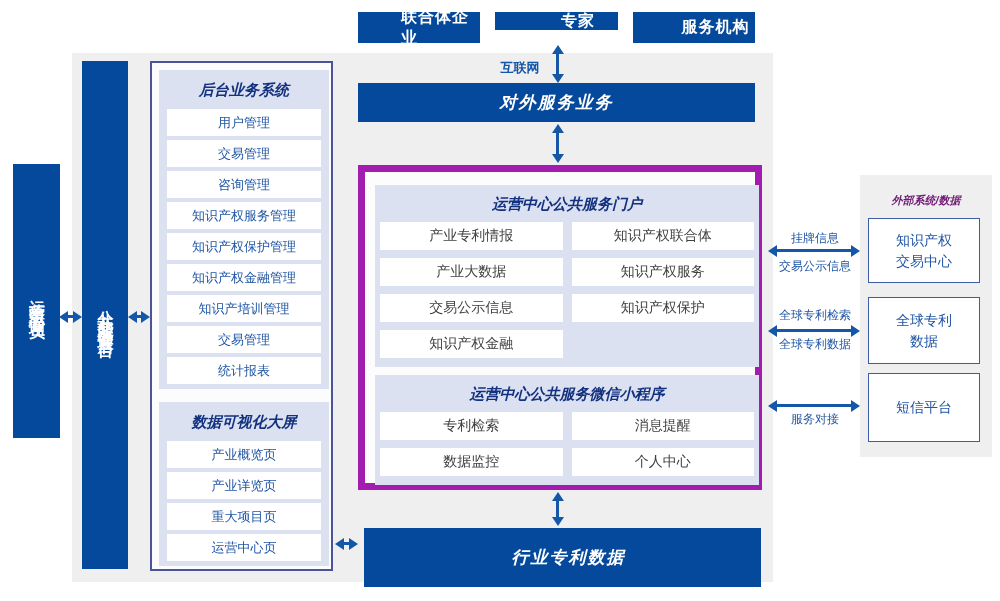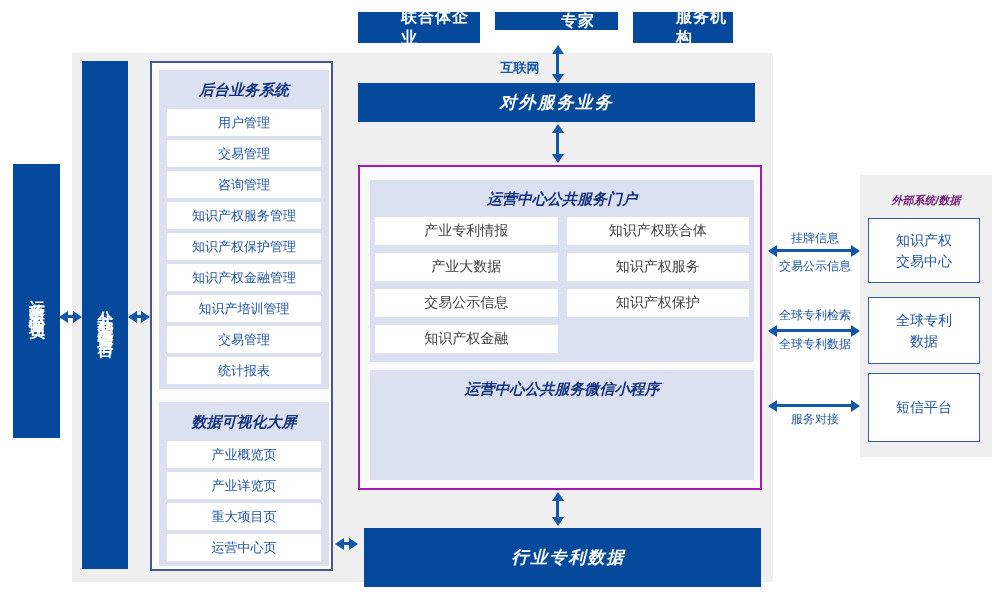--- a/index.html
+++ b/index.html
@@ -7,21 +7,21 @@
   .canvas{position:relative;width:1000px;height:601px;background:#ffffff;overflow:hidden;}
   .abs{position:absolute;box-sizing:border-box;}
   .gray{background:#efefef;}
   .bluebox{background:#04499b;color:#ffffff;display:flex;align-items:center;justify-content:center;font-weight:bold;}
   .actor{font-size:16px;letter-spacing:1px;padding-left:43px;}
   .widebar{font-size:17px;font-style:italic;letter-spacing:2px;}
   .vbar{background:#04499b;display:flex;align-items:center;justify-content:center;}
   .vbar span{writing-mode:vertical-rl;text-orientation:upright;color:#ffffff;font-weight:bold;font-size:16px;letter-spacing:4px;}
   .outerbox{background:#fcfcfd;}
   .leftbox{border:2px solid #4b5499;}
-  .centerbox{border:2px solid #a21caf;}
+  .centerbox{border:7px solid #a21caf;}
   .section{background:#dce1f1;display:flex;flex-direction:column;align-items:stretch;}
   .section .hdr{font-weight:bold;font-style:italic;color:#12317f;text-align:center;}
   .list{padding:8px;gap:4px;}
   .list .hdr{font-size:15px;line-height:24px;margin-bottom:3px;}
   .list .item{background:#ffffff;height:27px;display:flex;align-items:center;justify-content:center;color:#2156a5;font-size:13px;flex:none;}
   .gridsec{padding:6px 5px 8px 5px;}
   .gridsec .hdr{font-size:15px;line-height:26px;margin-bottom:5px;}
   .grid{display:grid;grid-template-columns:1fr 1fr;column-gap:9px;row-gap:8px;}
   .grid .item{background:#ffffff;height:28px;display:flex;align-items:center;justify-content:center;color:#404040;font-size:14px;}
   .ext-hdr{font-weight:bold;font-style:italic;color:#701a75;font-size:11px;text-align:center;}
@@ -45,21 +45,21 @@
 
   <div class="abs gray" style="left:72px;top:53px;width:701px;height:529px;"></div>
   <div class="abs gray" style="left:860px;top:175px;width:132px;height:282px;"></div>
 
   <div class="abs bluebox actor" style="left:358px;top:12px;width:122px;height:31px;">
       <span>联合体企业</span>
     </div>
   <div class="abs bluebox actor" style="left:495px;top:12px;width:123px;height:18px;">
       <span>专家</span>
     </div>
-  <div class="abs bluebox actor" style="left:633px;top:12px;width:100px;height:31px;">
+  <div class="abs bluebox actor" style="left:633px;top:12px;width:122px;height:31px;">
       <span>服务机构</span>
     </div>
 
   <div class="abs netlbl" style="left:490px;top:59px;width:60px;">互联网</div>
   <div class="arrow-v" style="left:556px;top:53px;height:22px;"></div>
 
   <div class="abs bluebox widebar" style="left:358px;top:83px;width:397px;height:39px;">
       <span>对外服务业务</span>
     </div>
 
@@ -105,20 +105,26 @@
         <div class="item">知识产权联合体</div>
         <div class="item">产业大数据</div>
         <div class="item">知识产权服务</div>
         <div class="item">交易公示信息</div>
         <div class="item">知识产权保护</div>
         <div class="item">知识产权金融</div>
       </div>
     </div>
     <div class="abs section gridsec" style="left:10px;top:203px;width:384px;height:110px;">
       <div class="hdr">运营中心公共服务微信小程序</div>
+      <div class="grid">
+        <div class="item">专利检索</div>
+        <div class="item">消息提醒</div>
+        <div class="item">数据监控</div>
+        <div class="item">个人中心</div>
+      </div>
     </div>
   </div>
 
   <div class="arrow-v" style="left:556px;top:500px;height:18px;"></div>
 
   <div class="arrow-h" style="left:344px;top:542px;width:5px;"></div>
 
   <div class="abs bluebox widebar" style="left:364px;top:528px;width:397px;height:59px;padding-left:12px;">
       <span>行业专利数据</span>
     </div>

